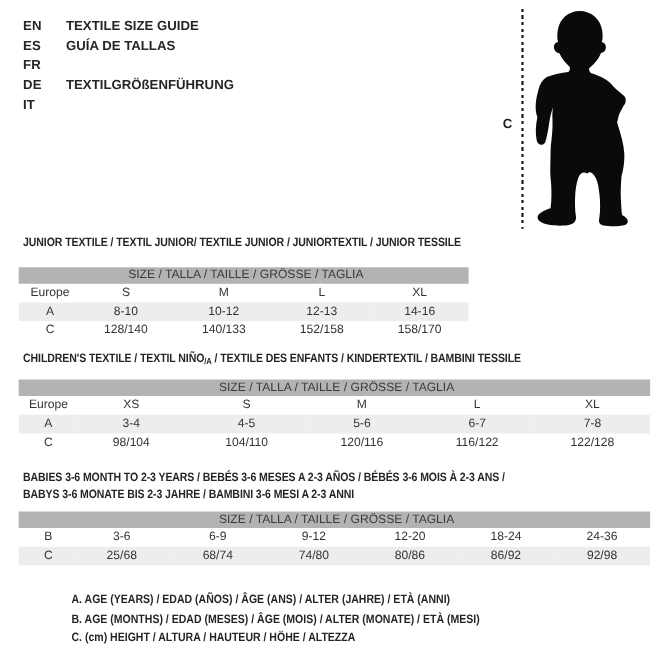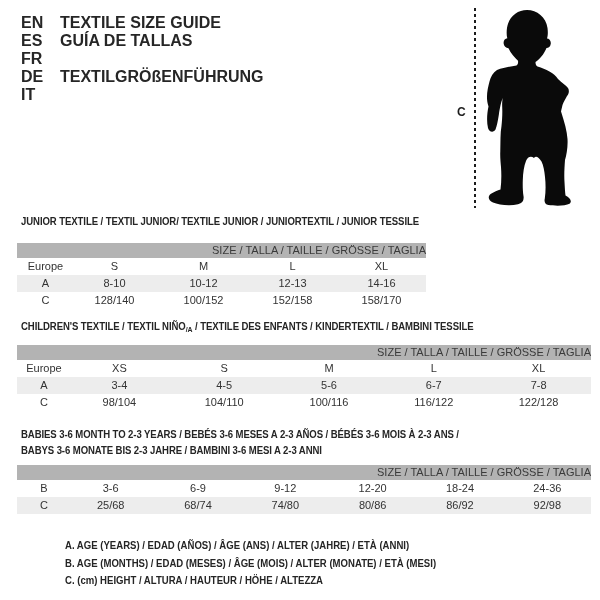--- a/index.html
+++ b/index.html
@@ -4,21 +4,21 @@
 <style>
   html,body { margin:0; padding:0; background:#fff; }
   .page {
     position:relative; width:600px; height:600px; background:#fff;
     font-family:"Liberation Sans","DejaVu Sans",sans-serif;
     color:var(--text-color,#333333); overflow:hidden;
   }
 
   
   .langs { position:absolute; left:21px; top:14px; }
-  .lang-row { display:flex; font-weight:bold; font-size:16px; line-height:18px; color:#262626; white-space:nowrap; }
+  .lang-row { display:flex; font-weight:bold; font-size:12px; line-height:18px; color:#262626; white-space:nowrap; }
   .lang-code { width:39px; flex:0 0 39px; }
 
   
   .dash-line {
     position:absolute; left:474px; top:8px; width:2px; height:200px;
     background:repeating-linear-gradient(to bottom,#1c1c1c 0 3px,transparent 3px 6px);
   }
   .height-label { position:absolute; left:457px; top:105px; font-weight:bold; font-size:12px; color:#1d1d1d; }
   .silhouette { position:absolute; left:477px; top:9px; color:var(--silhouette-color,#0a0a0a); }
 
@@ -37,21 +37,21 @@
   .size-table {
     position:absolute; left:17px; border-collapse:collapse; table-layout:fixed;
     font-size:11px; color:var(--text-color,#333333);
   }
   #junior-table { top:243px; width:409px; }
   #children-table { top:345px; width:574px; }
   #babies-table { top:465px; width:574px; }
   .size-table thead td {
     background:var(--table-header-bg,#b3b3b3);
     height:15px; line-height:15px; padding:0 0 0 4px;
-    text-align:right; color:#3a3a3a; font-weight:normal;
+    text-align:center; color:#3a3a3a; font-weight:normal;
   }
   .size-table tbody td { height:17px; line-height:17px; padding:0; text-align:center; }
   .size-table tbody td:first-child { text-align:center; padding-left:4px; }
   .size-table tbody tr:nth-child(2) { background:var(--row-shade-bg,#ededed); }
   col.c-label { width:53px; }
   col.c-label-sm { width:50px; }
 
   
   .legend { position:absolute; left:21px; top:537px;margin-left:44px; }
   .legend-line {
@@ -143,21 +143,21 @@
         <tr>
           <td>A</td>
           <td>8-10</td>
           <td>10-12</td>
           <td>12-13</td>
           <td>14-16</td>
         </tr>
         <tr>
           <td>C</td>
           <td>128/140</td>
-          <td>100/152</td>
+          <td>140/133</td>
           <td>152/158</td>
           <td>158/170</td>
         </tr>
       </tbody>
   </table>
 
   <div class="section-title" id="children-title"><span>CHILDREN'S TEXTILE / TEXTIL NIÑO</span><span class="subscript">/A</span><span> / TEXTILE DES ENFANTS / KINDERTEXTIL / BAMBINI TESSILE</span></div>
   <table class="size-table" id="children-table">
     <colgroup>
         <col class="c-label-sm">
@@ -186,21 +186,21 @@
           <td>3-4</td>
           <td>4-5</td>
           <td>5-6</td>
           <td>6-7</td>
           <td>7-8</td>
         </tr>
         <tr>
           <td>C</td>
           <td>98/104</td>
           <td>104/110</td>
-          <td>100/116</td>
+          <td>120/116</td>
           <td>116/122</td>
           <td>122/128</td>
         </tr>
       </tbody>
   </table>
 
   <div class="section-title" id="babies-title">
     <div>BABIES 3-6 MONTH TO 2-3 YEARS / BEBÉS 3-6 MESES A 2-3 AÑOS / BÉBÉS 3-6 MOIS À 2-3 ANS /</div>
     <div>BABYS 3-6 MONATE BIS 2-3 JAHRE / BAMBINI 3-6 MESI A 2-3 ANNI</div>
   </div>

